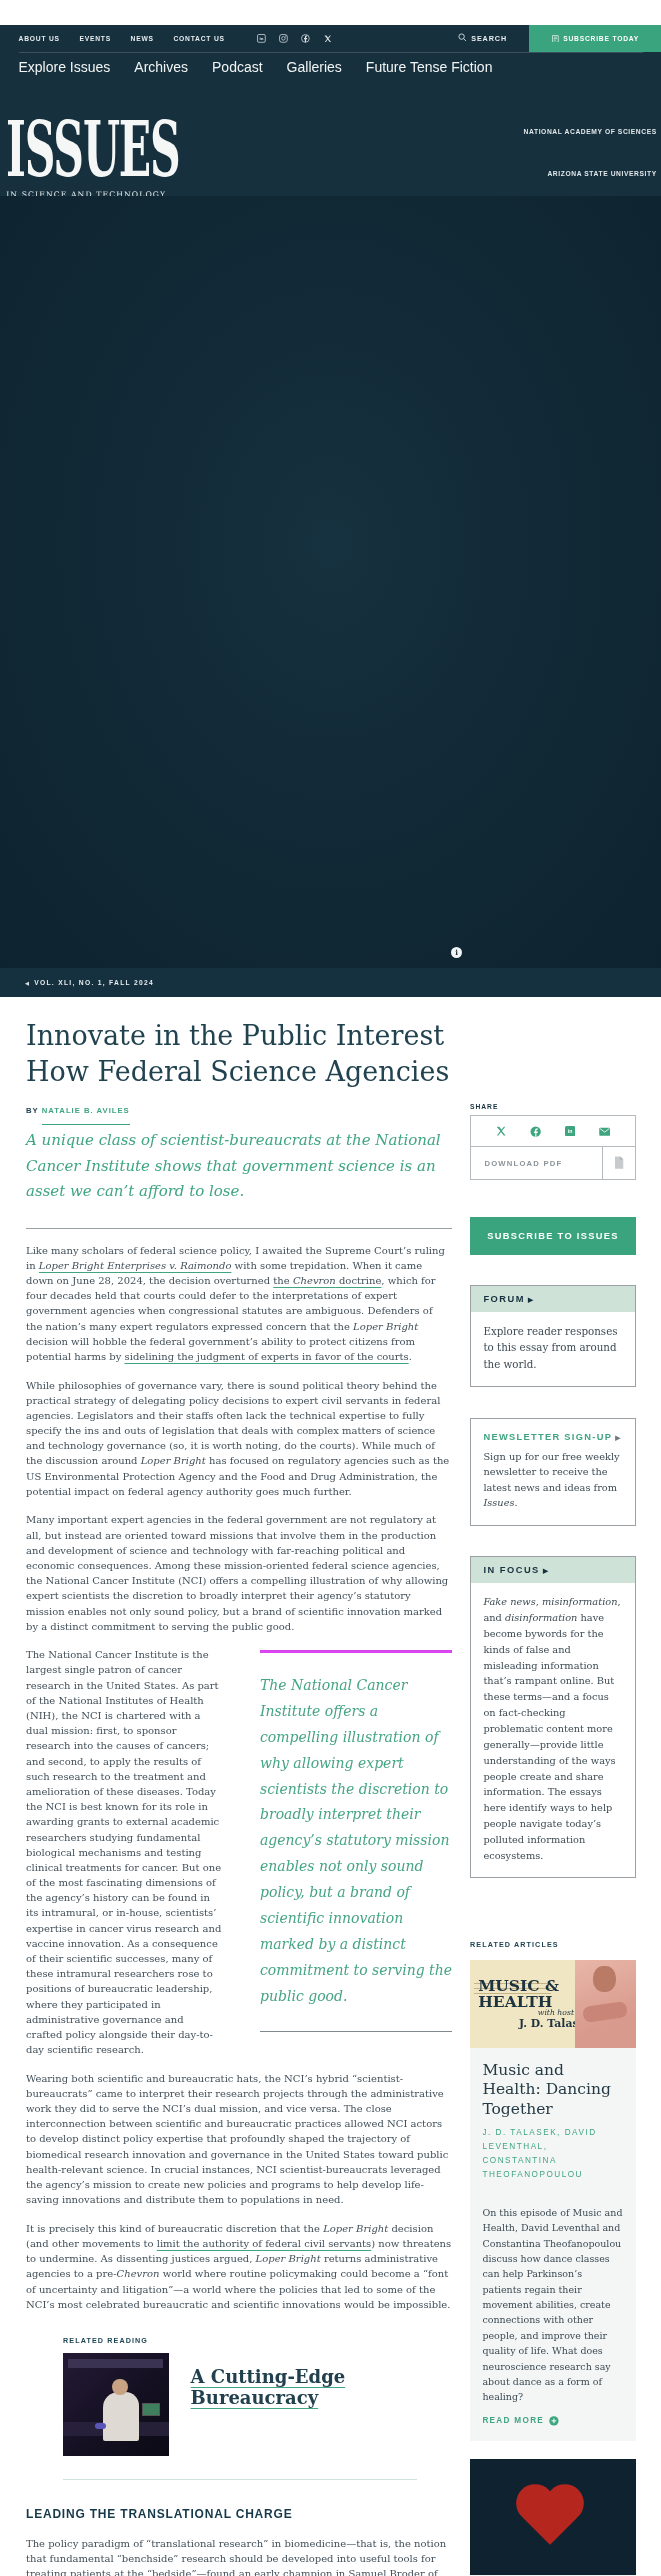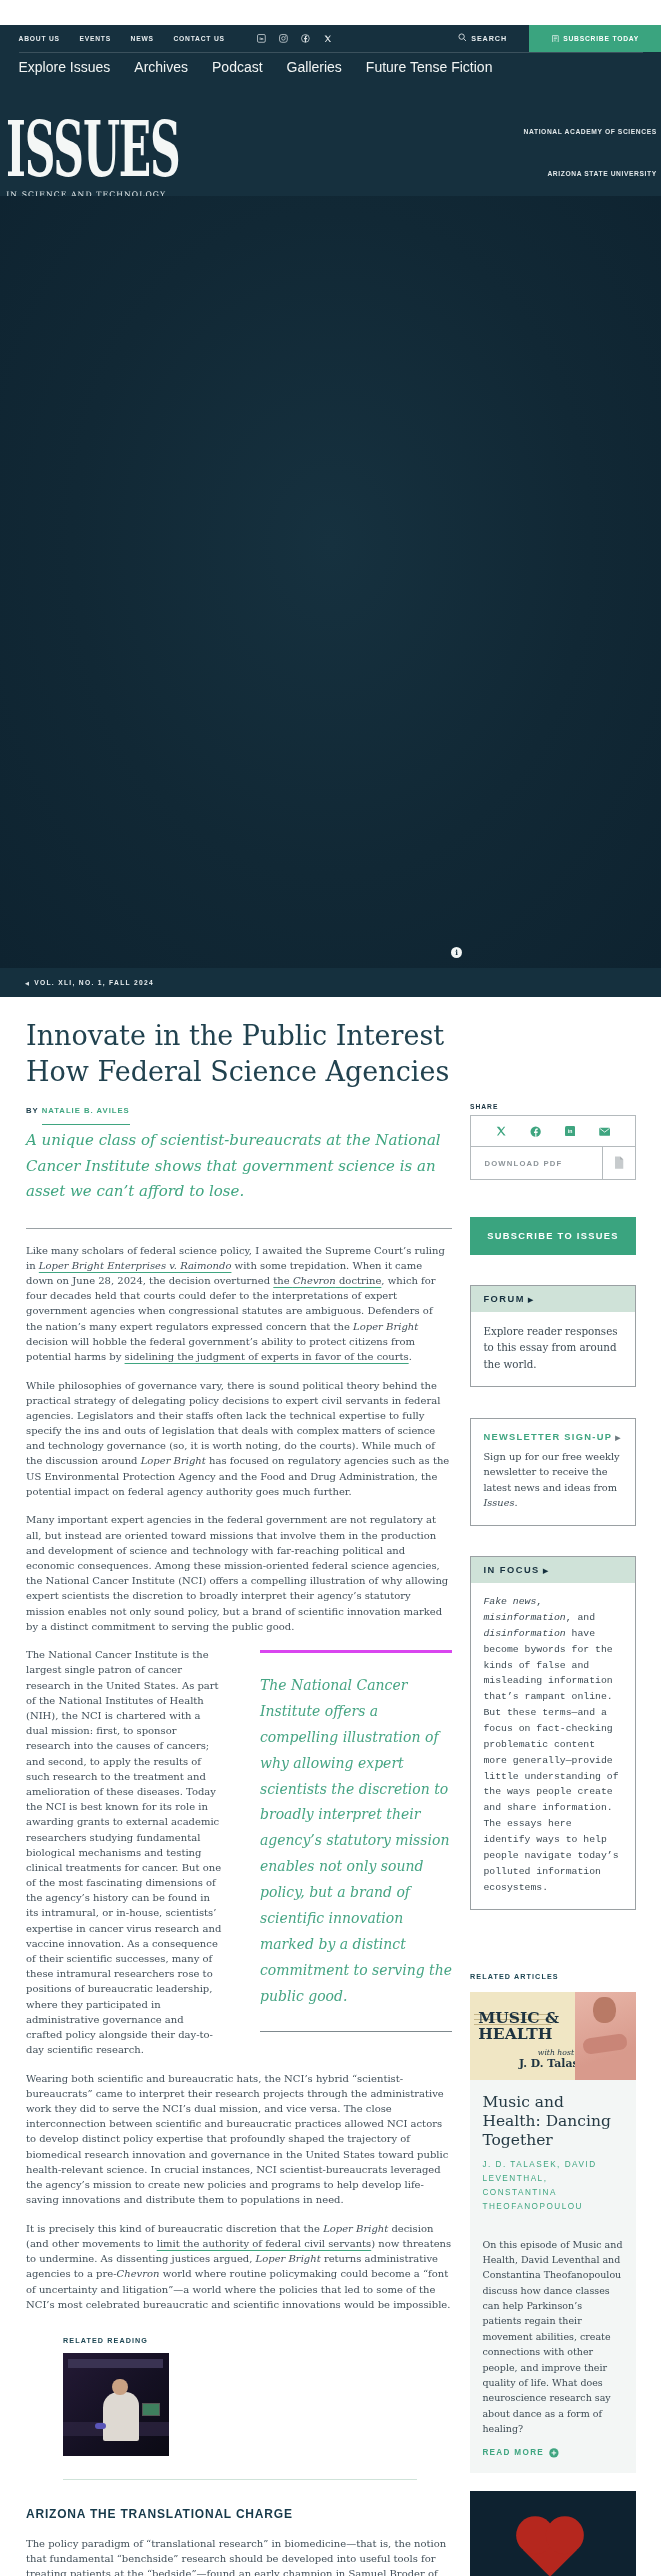--- a/index.html
+++ b/index.html
@@ -87,30 +87,30 @@
   .side-box-head{background:#cfe2d8;padding:7.7px 12.4px;font-family:"Liberation Sans",sans-serif;
                  font-size:9.3px;font-weight:bold;letter-spacing:1.5px;color:#16303e;cursor:pointer;}
   .side-box-head .tri{font-size:6.7px;color:#16303e;margin-left:3.1px;}
   .side-box-body{padding:11.3px 12.4px 13.4px 12.4px;font-size:10.3px;line-height:1.6;color:#3d4b54;}
   .nl-box{margin-top:31px;border:0.5px solid #9aa0a3;padding:13.4px 12.4px 15.5px 12.4px;}
   .nl-head{font-family:"Liberation Sans",sans-serif;font-size:9.3px;font-weight:bold;letter-spacing:1.3px;color:#3fa580;cursor:pointer;}
   .nl-head .tri{color:#6e7a80;font-size:6.7px;margin-left:3.1px;}
   .nl-body{margin-top:7.2px;font-size:9.8px;line-height:1.55;color:#3d4b54;}
   .nl-body .em{font-style:italic;}
   .if-title{font-family:"DejaVu Serif",serif;font-size:17px;line-height:1.3;color:#39957a;margin:3.1px 0 9.3px 0;cursor:pointer;}
-  .if-body{font-size:9.8px;line-height:1.62;color:#3d4b54;font-family:Liberation Mono, monospace;}
+  .if-body{font-size:9.8px;line-height:1.62;color:#3d4b54;}
   .if-body .em{font-style:italic;}
   .rel-articles-label{margin-top:62px;font-family:"Liberation Sans",sans-serif;font-size:7.2px;font-weight:bold;letter-spacing:1.1px;color:#1d4653;}
   .card{margin-top:11.3px;background:#f3f6f5;padding-bottom:15.5px;}
   .card + .card{margin-top:17.5px;}
   .card-img-music{height:88px;position:relative;overflow:hidden;cursor:pointer;background:#f0e6c4;}
   .mus-staff{position:absolute;left:4.1px;top:7.2px;width:77px;height:31px;
              background:repeating-linear-gradient(#0000 0 4.6px,#b9a878 4.6px 5.2px);opacity:.8;}
   .mus-title{position:absolute;left:8.2px;top:17.5px;font-family:"DejaVu Serif",serif;font-weight:bold;font-size:15.5px;color:#1d3340;line-height:1.05;}
-  .mus-host{position:absolute;left:49px;top:56px;text-align:center;color:#1d3340;}
+  .mus-host{position:absolute;left:49px;top:48px;text-align:center;color:#1d3340;}
   .mus-host .wh{font-style:italic;font-size:7.7px;}
   .mus-host .hn{font-family:"DejaVu Serif",serif;font-weight:bold;font-size:10.8px;}
   .mus-person{position:absolute;right:0;top:0;width:61px;height:88px;background:linear-gradient(160deg,#e8b6a8 0%,#d89a8c 70%);}
   .mus-arm{position:absolute;right:9.3px;top:44px;width:44px;height:15.5px;border-radius:7.2px;background:#c98577;transform:rotate(-8deg);}
   .mus-head2{position:absolute;right:19.6px;top:5.2px;width:23px;height:26px;border-radius:45%;background:#b97a66;}
   .card-pad{padding:12.4px 12.4px 0 12.4px;}
   .card-title{font-family:"DejaVu Serif",serif;font-size:15.5px;line-height:1.25;color:#253a44;cursor:pointer;}
   .card-authors{margin-top:7.2px;font-family:"Liberation Sans",sans-serif;font-size:8.2px;font-weight:normal;letter-spacing:1.5px;line-height:1.7;color:#3fa580;}
   .card-body{margin-top:23px;font-size:9.5px;line-height:1.62;color:#3d4b54;}
   .read-more{margin-top:11.3px;display:flex;align-items:center;gap:5.2px;cursor:pointer;}
@@ -231,24 +231,25 @@
       <div class="rel-label">RELATED READING</div>
       <div class="rel-flex">
         <div class="rel-img">
           <div class="hood"></div>
             <div class="bench"></div>
             <div class="coat"></div>
             <div class="head"></div>
             <div class="glove"></div>
             <div class="screen"></div>
         </div>
-      </div>
-    </div>
-
-    <div class="sec-heading">ARIZONA THE TRANSLATIONAL CHARGE</div>
+        <div class="rel-title">A Cutting-Edge Bureaucracy</div>
+      </div>
+    </div>
+
+    <div class="sec-heading">LEADING THE TRANSLATIONAL CHARGE</div>
     <div class="para"><span>The policy paradigm of “translational research” in biomedicine—that is, the notion that fundamental “benchside” research should be developed into useful tools for treating patients at the “bedside”—found an early champion in Samuel Broder of the NCI’s intramural Clinical Oncology Program. Early in the HIV/AIDS epidemic, Broder helped lead a collaborative effort between intramural laboratory scientists and clinical researchers to rapidly identify antiretroviral candidates and move them into clinical trials.</span></div>
 
   </div>
 
   <div id="sidebar">
     <div class="share-label">SHARE</div>
     <div class="share-box">
       <span class="share-ic">
         <svg width="10.3" height="10.3" viewBox="0 0 15 15">
             <path d="M1 1l5.2 6.4L1.4 14h2l3.8-5.2L11.3 14H14L8.6 7.3 13.4 1h-2L8 5.6 4.7 1z" fill="#3fa580"></path>

